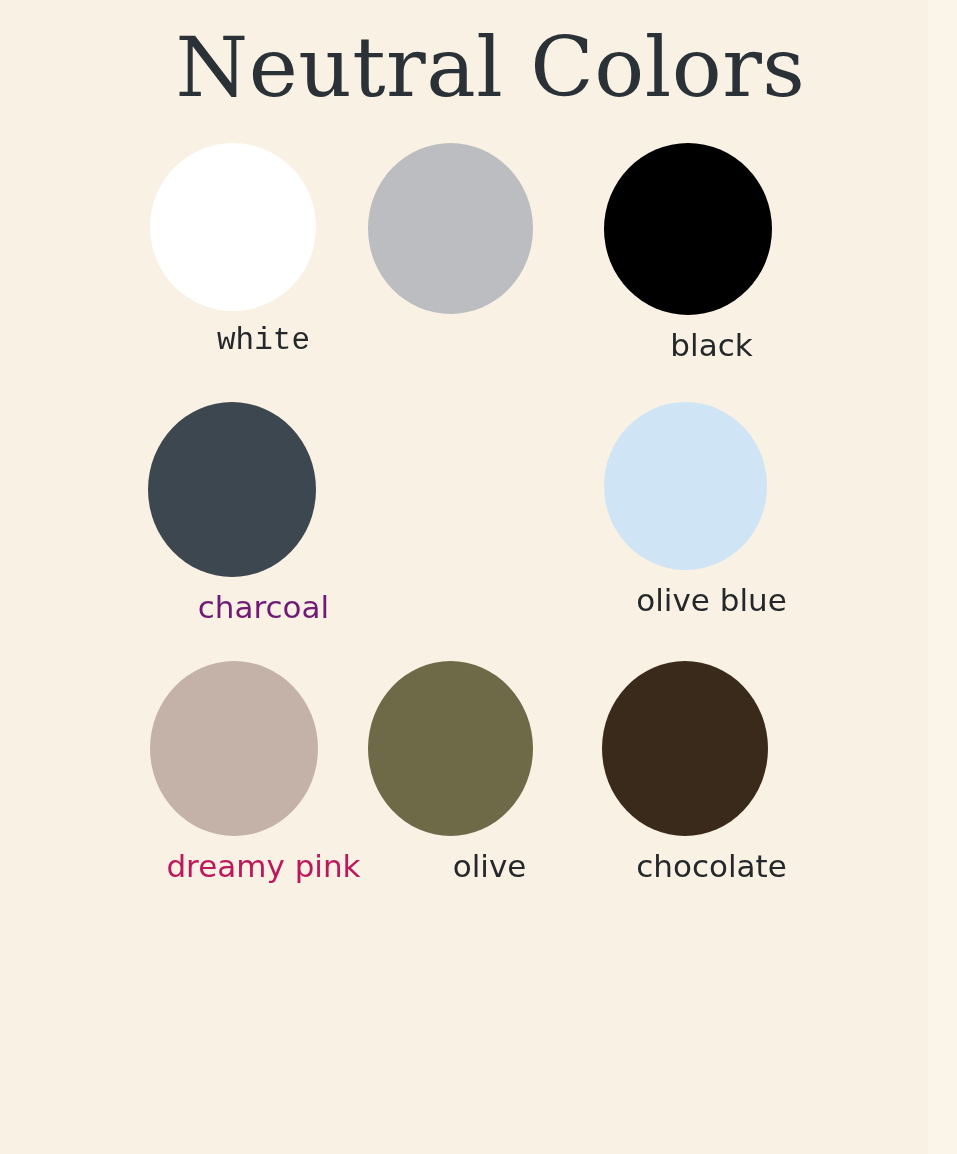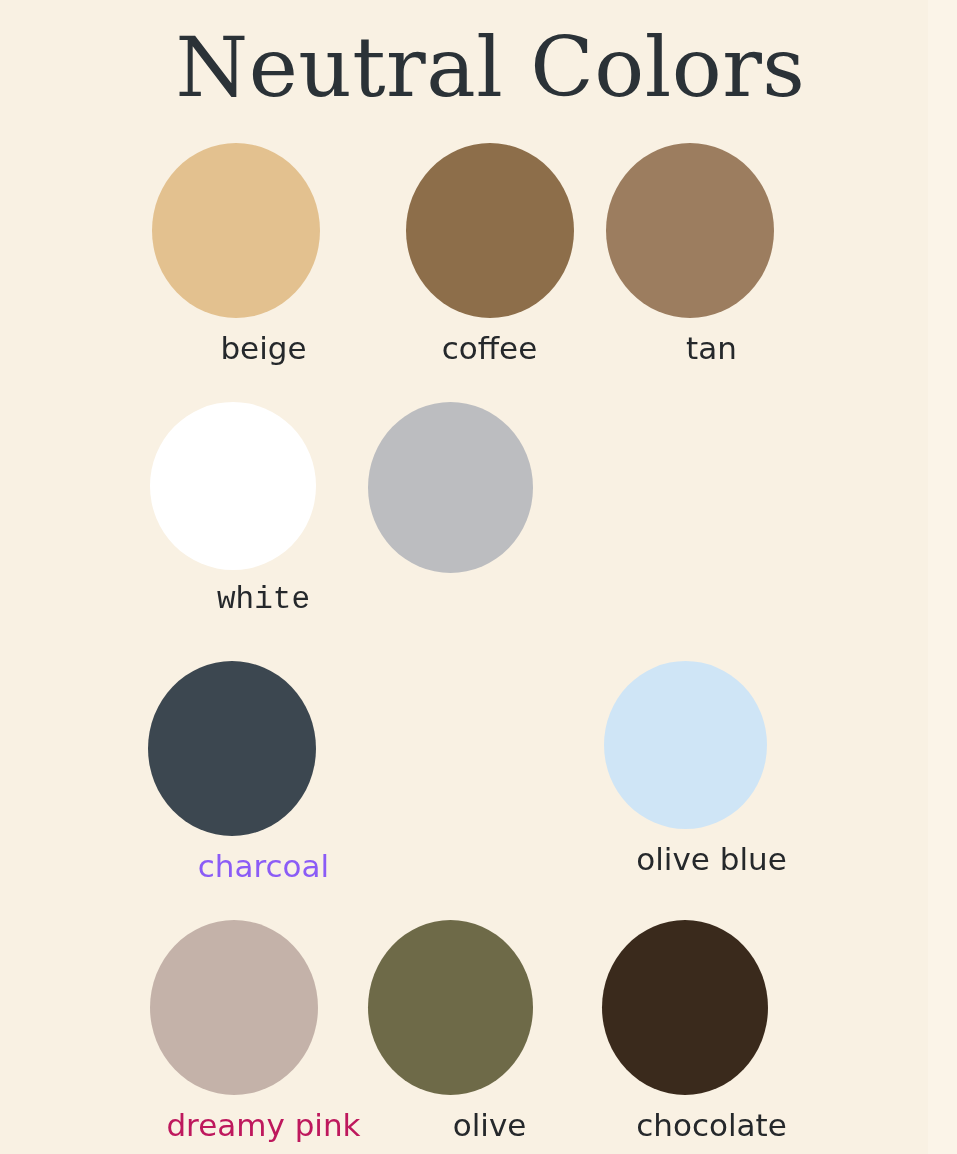--- a/index.html
+++ b/index.html
@@ -123,49 +123,39 @@
 <div id="poster" style="background: rgb(249, 241, 227);">
 
   <div id="seam"></div>
 
   <div id="content">
 
     <div id="title" style="color: rgb(43, 50, 55);">Neutral Colors</div>
 
     <div id="grid">
 
-      <div class="swatch-row" id="row-1">
-        <div class="swatch-cell col-0">
-          <div class="swatch-dot" style="background: rgb(227, 193, 143);"></div>
-          <div class="swatch-label" style="color: rgb(37, 40, 43);">beige</div>
-        </div>
-        <div class="swatch-cell col-1">
-          <div class="swatch-dot" style="background: rgb(141, 110, 74);"></div>
-          <div class="swatch-label" style="color: rgb(37, 40, 43);">coffee</div>
-        </div>
-        <div class="swatch-cell col-2">
-          <div class="swatch-dot" style="background: rgb(156, 125, 95);"></div>
-          <div class="swatch-label" style="color: rgb(37, 40, 43);">tan</div>
-        </div>
-      </div>
 
       <div class="swatch-row" id="row-2">
         <div class="swatch-cell col-0">
           <div class="swatch-dot" style="background: rgb(255, 255, 255);"></div>
           <div class="swatch-label" style="color: rgb(37, 40, 43); font-family: Liberation Mono, monospace;">white</div>
         </div>
         <div class="swatch-cell col-1">
           <div class="swatch-dot" style="background: rgb(188, 189, 192);"></div>
         </div>
+        <div class="swatch-cell col-2">
+          <div class="swatch-dot" style="background: rgb(0, 0, 0);"></div>
+          <div class="swatch-label" style="color: rgb(37, 40, 43);">black</div>
+        </div>
       </div>
 
       <div class="swatch-row" id="row-3">
         <div class="swatch-cell col-0">
           <div class="swatch-dot" style="background: rgb(60, 71, 80);"></div>
-          <div class="swatch-label" style="color: #8b5cf6;">charcoal</div>
+          <div class="swatch-label" style="color: #701a75;">charcoal</div>
         </div>
         <div class="swatch-cell col-2">
           <div class="swatch-dot" style="background: rgb(207, 229, 246);"></div>
           <div class="swatch-label" style="color: rgb(37, 40, 43);">olive blue</div>
         </div>
       </div>
 
       <div class="swatch-row" id="row-4">
         <div class="swatch-cell col-0">
           <div class="swatch-dot" style="background: rgb(196, 178, 169);"></div>

